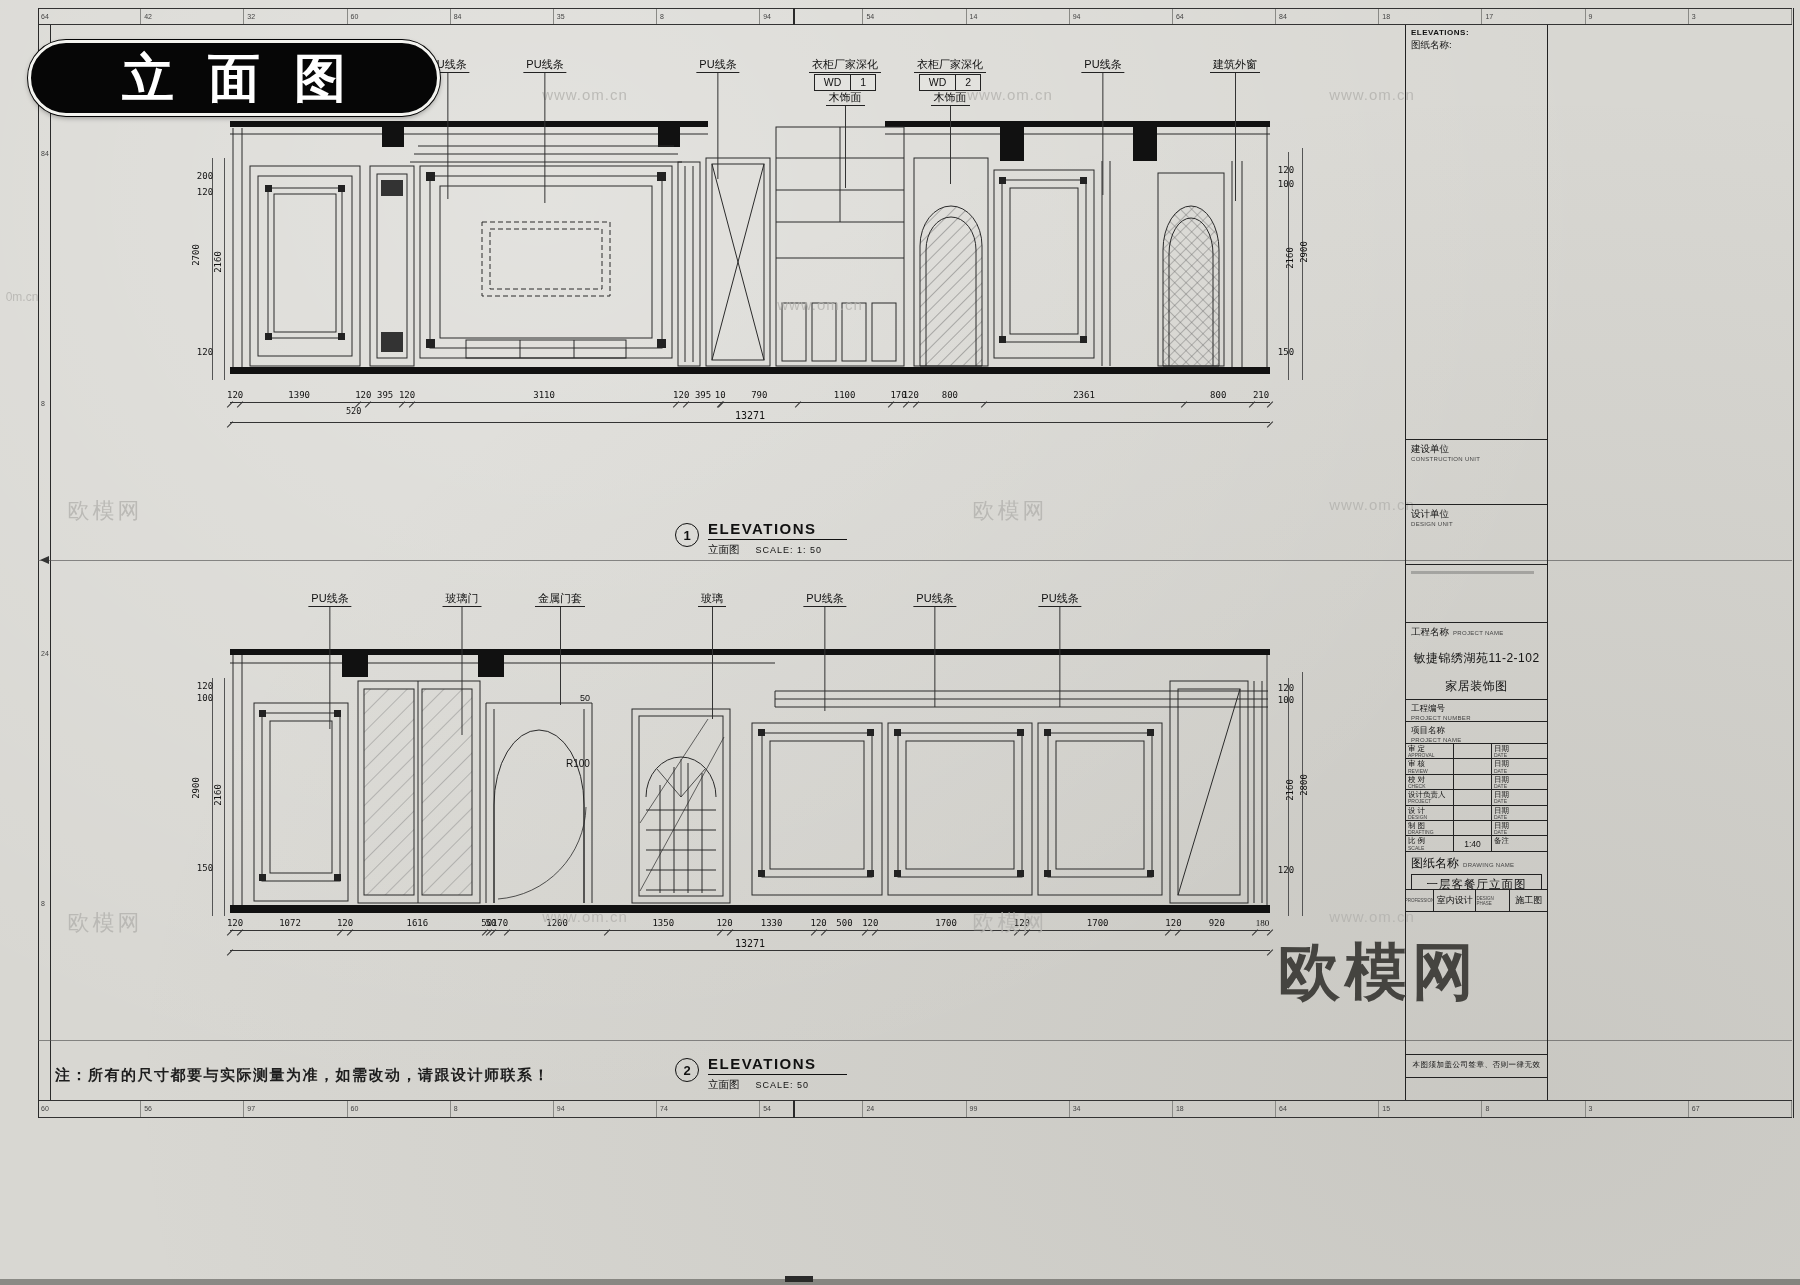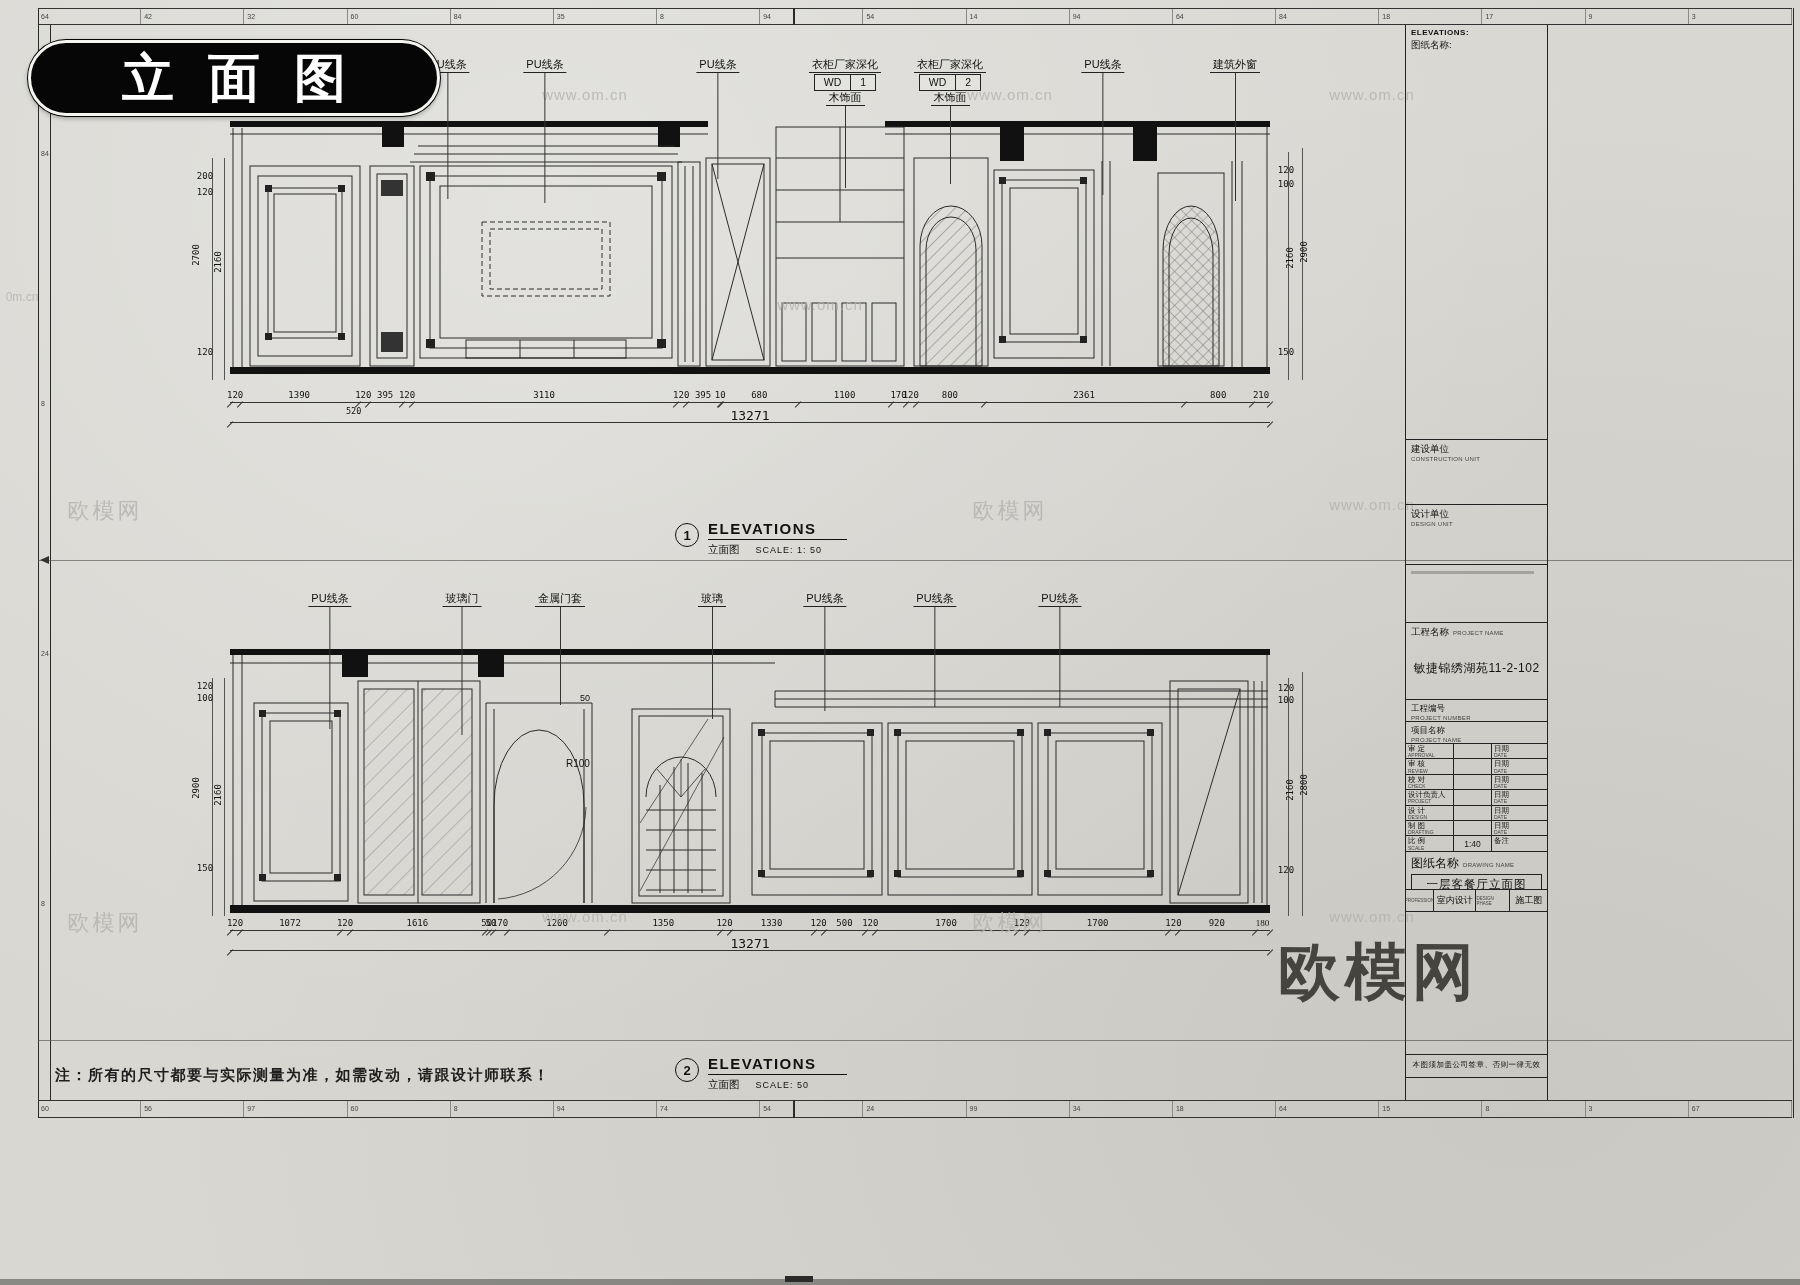--- a/index.html
+++ b/index.html
@@ -41,21 +41,21 @@
   #e1-dims{left:230px;top:390px;width:1040px}
   #e2-dims{left:230px;top:918px;width:1040px}
   .dimseg{position:relative;display:flex;justify-content:center;min-width:0;height:100%}
   .dimseg span{font-size:9px;color:#111;line-height:11px;white-space:nowrap}
   .dimseg::before,.dimrow::after{content:'';position:absolute;bottom:-3px;width:8px;height:1px;background:#333;transform:rotate(-45deg)}
   .dimseg::before{left:-4px}
   .dimrow::after{right:-4px}
   .dimtotal{position:absolute;height:13px;border-bottom:1px solid #333;display:flex;justify-content:center;font-family:"DejaVu Sans Mono",monospace}
   .dimtotal::before,.dimtotal::after{content:'';position:absolute;bottom:-3px;width:8px;height:1px;background:#333;transform:rotate(-45deg)}
   .dimtotal::before{left:-4px}.dimtotal::after{right:-4px}
-  .dimtotal span{font-size:13px;color:#111;line-height:11px}
+  .dimtotal span{font-size:10px;color:#111;line-height:11px}
   #e1-total{left:230px;top:410px;width:1040px}
   #e2-total{left:230px;top:938px;width:1040px}
   .subdim{position:absolute;font-size:8.5px;color:#111;font-family:"DejaVu Sans Mono",monospace}
   .vdim{position:absolute;font-size:9px;color:#111;white-space:nowrap;font-family:"DejaVu Sans Mono",monospace;transform:translate(-50%,-50%)}
   .vdim.rot{transform:translate(-50%,-50%) rotate(-90deg)}
   .vline{position:absolute;width:1px;background:#555}
   
   .elev-label{position:absolute;display:flex;align-items:flex-start;gap:9px;z-index:15}
   #el1{left:675px;top:520px}
   #el2{left:675px;top:1055px}
@@ -65,21 +65,21 @@
   .el-cn{font-size:10.5px;color:#111}
   .el-scale{font-size:9px;color:#111;letter-spacing:1px}
   
   #tb{position:absolute;left:1405px;top:25px;width:143px;height:1075px;border-left:1.5px solid #222;border-right:1.5px solid #222;color:#111;z-index:10}
   .tb-sec{border-bottom:1px solid #222;padding:3px 5px;overflow:hidden;position:relative}
   .tb-h-en{font-size:8px;font-weight:bold;letter-spacing:.5px}
   .tb-h-cn{font-size:9.5px;margin-top:2px}
   .tb-cn2{font-size:9.5px}
   .tb-en2{font-size:6px;color:#444;letter-spacing:.3px}
   .tb-pair{display:flex;gap:4px;align-items:baseline}
-  .tb-big{font-size:12px;text-align:center;margin-top:21px;letter-spacing:.5px}
+  .tb-big{font-size:12px;text-align:center;margin-top:11px;letter-spacing:.5px}
   .micro{height:3px;background:rgba(80,80,80,.35);width:94%;margin-top:3px}
   .tb-row{display:flex;border-bottom:1px solid #222;height:15.4px}
   .tb-row:last-child{border-bottom:none}
   .tb-cell{overflow:hidden}
   .tb-l{width:34%;border-right:1px solid #222;padding:1px 2px}
   .tb-m{width:27%;border-right:1px solid #222;display:flex;align-items:center;justify-content:center;font-size:8.5px}
   .tb-r{width:39%;padding:1px 2px}
   .tb-cn{font-size:7.5px;line-height:1.1}
   .tb-en{font-size:5px;color:#444;line-height:1.1}
   .tb-dname{border:1px solid #222;margin-top:2px;text-align:center;font-size:11.5px;padding:2px 0;letter-spacing:1px}
@@ -438,21 +438,21 @@
       <div class="dimseg" style="flex: 120 1 0px;">
         <span>120</span>
       </div>
       <div class="dimseg" style="flex: 395 1 0px;">
         <span>395</span>
       </div>
       <div class="dimseg" style="flex: 10 1 0px;">
         <span>10</span>
       </div>
       <div class="dimseg" style="flex: 910 1 0px;">
-        <span>680</span>
+        <span>790</span>
       </div>
       <div class="dimseg" style="flex: 1100 1 0px;">
         <span>1100</span>
       </div>
       <div class="dimseg" style="flex: 170 1 0px;">
         <span>170</span>
       </div>
       <div class="dimseg" style="flex: 120 1 0px;">
         <span>120</span>
       </div>

